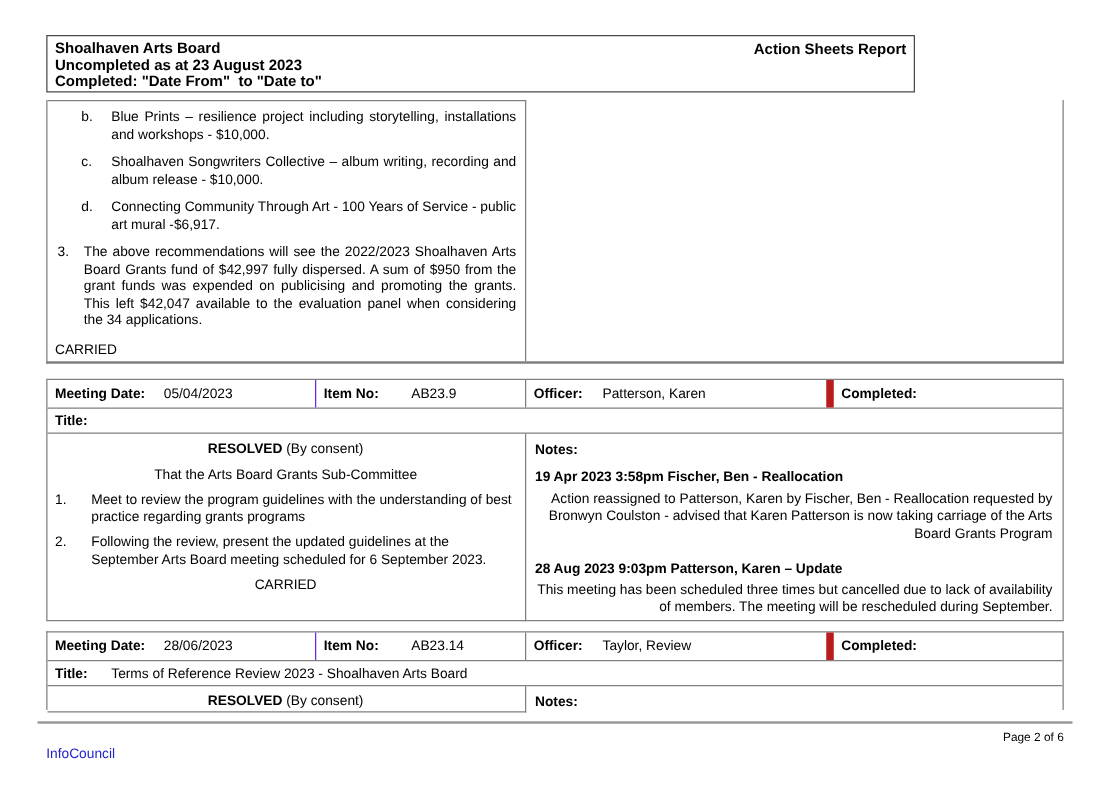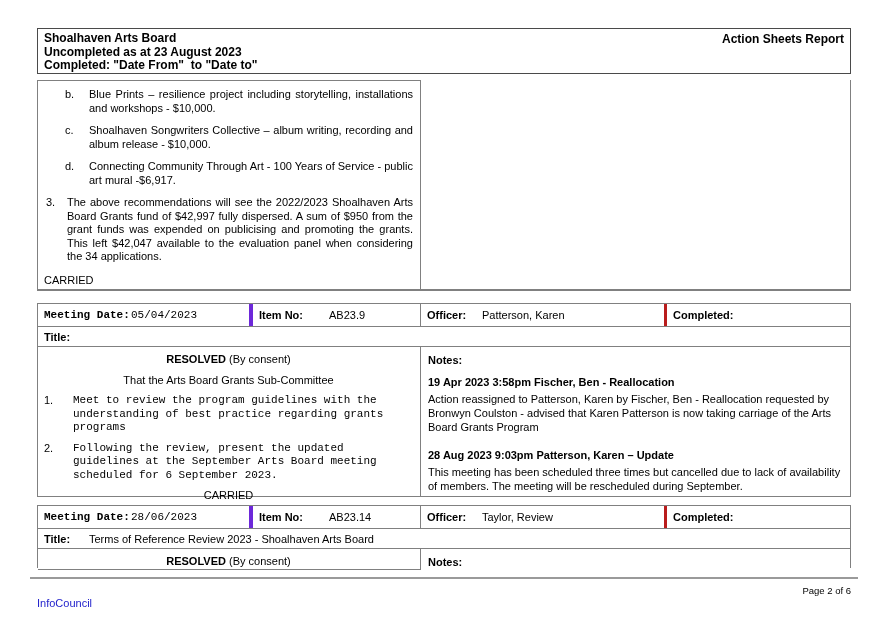--- a/index.html
+++ b/index.html
@@ -1,21 +1,21 @@
 <!DOCTYPE html>
 <html><head>
 <meta charset="utf-8">
 <style>
   * { margin:0; padding:0; box-sizing:border-box; }
   html,body { width:888px; height:628px; background:#ffffff; overflow:hidden;
               font-family:"Liberation Sans", sans-serif; color:#000; }
   .page { position:relative; width:888px; height:628px; background:#fff; }
 
   
-  .hdr-box { position:absolute; left:37px; top:28px; width:814px; height:46px;
+  .hdr-box { position:absolute; left:37px; top:28px; width:695px; height:46px;
              border:1.5px solid #4a4a4a; padding:3px 6px; }
   .hdr-box .hl { font-size:12px; font-weight:bold; line-height:13.5px; white-space:pre-wrap; }
   .hdr-right { position:absolute; right:6px; top:3px; font-size:12px; font-weight:bold; }
 
   
   .cont-box { position:absolute; left:37px; top:80px; width:814px; height:211px;
               border-left:1.5px solid #808080; border-right:1.5px solid #808080;
               border-bottom:2px solid #808080; display:flex; }
   .cont-left { width:383px; border-top:1.5px solid #808080; border-right:1px solid #808080;
                padding:7px 7px 0 0; font-size:11px; line-height:13.5px; }
@@ -30,46 +30,46 @@
   .carried { margin-left:6px; margin-top:10px; font-size:11px; }
 
   
   .mtable { position:absolute; left:37px; width:814px; font-size:11px; }
   .mtable1 { top:303px; height:194px; border:1.5px solid #808080; }
   .mtable2 { top:505px; height:63px; border:1.5px solid #808080; border-bottom:none; }
   .mrow { display:flex; }
   .mrow.head { height:23px; border-bottom:1px solid #808080; }
   .mrow.titlerow { height:20px; border-bottom:1px solid #808080; align-items:center; }
   .mcell { display:flex; align-items:center; padding-left:6px; overflow:hidden; }
-  .mcell.c1 { width:215px; border-right:4px solid #6d28d9;font-family:Liberation Mono, monospace; }
+  .mcell.c1 { width:215px; border-right:1px solid #6d28d9; }
   .mcell.c2 { width:168px; border-right:1px solid #808080; }
-  .mcell.c3 { width:246px; border-right:3px solid #b91c1c; }
+  .mcell.c3 { width:246px; border-right:6px solid #b91c1c; }
   .mcell.c4 { flex:1; }
   .lbl { font-weight:bold; flex:0 0 auto; }
   .lbl.w-md { width:87px; }
   .lbl.w-in { width:70px; }
   .lbl.w-of { width:55px; }
   .lbl.w-ti { width:45px; }
   .titlerow { padding-left:6px; }
 
   .mrow.bodyrow { align-items:stretch; }
   .mtable1 .mrow.bodyrow { height:150px; }
   .mtable2 .mrow.bodyrow { height:21px; }
   .res-cell { width:383px; border-right:1px solid #808080; padding:6px 7px 0 6px;
               line-height:13.5px; }
   .mtable2 .res-cell { border-bottom:1.5px solid #808080; }
   .notes-cell { flex:1; padding:6px 8px 0 7px; line-height:14px; }
   .res-cell p { margin-bottom:7px;text-align:center; }
   .res-cell .li { margin-bottom:7px; margin-left:0; }
   .res-cell .li .marker { width:29px; }
-  .res-cell .li .txt { text-align:left;font-family:Liberation Mono, monospace; }
+  .res-cell .li .txt { text-align:left; }
   .b { font-weight:bold; }
   .nh { margin-top:8px; font-weight:bold; }
   .nh2 { margin-top:14px; font-weight:bold; }
-  .nb { margin-top:3px; }
+  .nb { margin-top:3px;text-align:right; }
 
   
   .foot-line { position:absolute; left:30px; top:577px; width:828px; height:2px; background:#9a9a9a; }
   .foot-brand { position:absolute; left:37px; top:597px; font-size:11px; color:#2323cc; }
   .foot-page { position:absolute; right:37px; top:585px; font-size:9.5px; color:#000; }
 </style>
 </head>
 <body>
 
 <div class="page">

